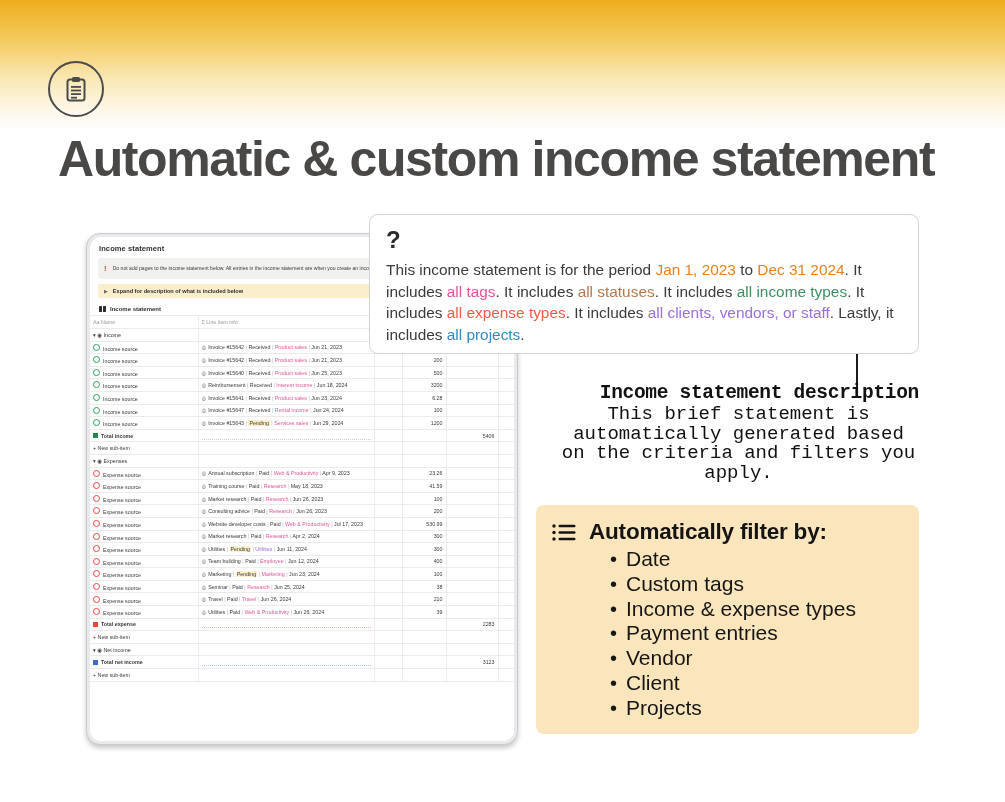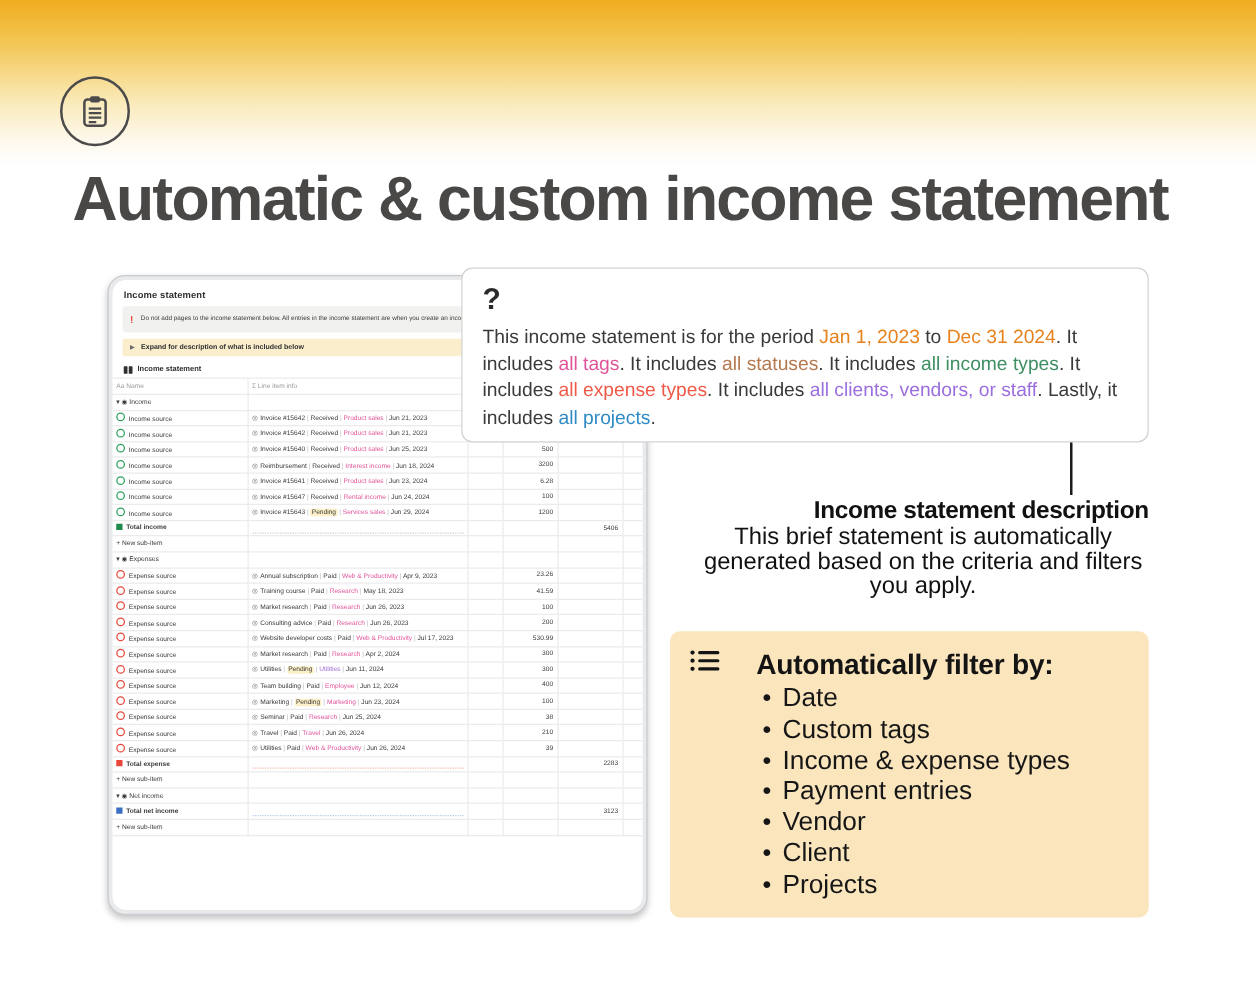--- a/index.html
+++ b/index.html
@@ -21,21 +21,21 @@
   }
   #badge svg{display:block;}
   #page-title{
     position:absolute;left:58px;top:128px;width:900px;
     font-size:50px;line-height:62px;font-weight:700;color:#494846;
     letter-spacing:-1.4px;white-space:nowrap;
     font-family:"Liberation Sans", sans-serif;
   }
   
   #app-frame{
-    position:absolute;left:86px;top:220px;width:432px;height:512px;
+    position:absolute;left:86px;top:233px;width:432px;height:512px;
     background:#e9eaec;border:1px solid #c9cbcf;border-radius:14px;
     box-shadow:0 3px 5px rgba(0,0,0,.22);
     padding:3px;box-sizing:border-box;
   }
   #app-screen{
     width:100%;height:100%;background:#ffffff;border-radius:11px;
     overflow:hidden;position:relative;box-sizing:border-box;
   }
   #sheet-title{
     font-size:7.5px;font-weight:700;color:#2f2f2f;
@@ -106,31 +106,31 @@
   #qa-body .tags{color:#e0559a;}
   #qa-body .statuses{color:#b5794f;}
   #qa-body .income{color:#3f8f63;}
   #qa-body .expense{color:#ef5a48;}
   #qa-body .clients{color:#9b6ede;}
   #qa-body .projects{color:#2e8bc8;margin-top:44px;}
 
   #pointer-line{position:absolute;left:856px;top:354px;width:2px;height:42px;background:#1b1b1b;}
 
   #desc-block{
-    position:absolute;left:558px;top:397px;width:361px;text-align:right;
+    position:absolute;left:558px;top:382px;width:361px;text-align:right;font-family:Liberation Mono, monospace;
   }
   #desc-title{font-size:19.5px;font-weight:700;color:#111;line-height:22px;letter-spacing:-.3px;}
   #desc-text{font-size:19px;line-height:19.5px;color:#111;margin-top:1px;text-align:center;}
 
   
   #filter-panel{
     position:absolute;left:536px;top:505px;width:383px;height:229px;
     background:#fae5bc;border-radius:8px;box-sizing:border-box;padding:14px 16px 10px 16px;
   }
-  #filter-head{display:flex;gap:28px;}
+  #filter-head{display:flex;align-items:center;gap:12px;}
   #list-icon{width:25px;height:19px;position:relative;flex:none;}
   #filter-title{font-size:22.5px;font-weight:700;color:#141414;line-height:26px;letter-spacing:-.2px;}
   #filter-list{margin:2px 0 0 0;padding:0;list-style:none;}
   #filter-list li{
     font-size:21px;line-height:24.8px;color:#161616;padding-left:74px;position:relative;
   }
   #filter-list li:before{
     content:"\2022";position:absolute;left:58px;font-size:20px;line-height:24.8px;
   }
 </style>

